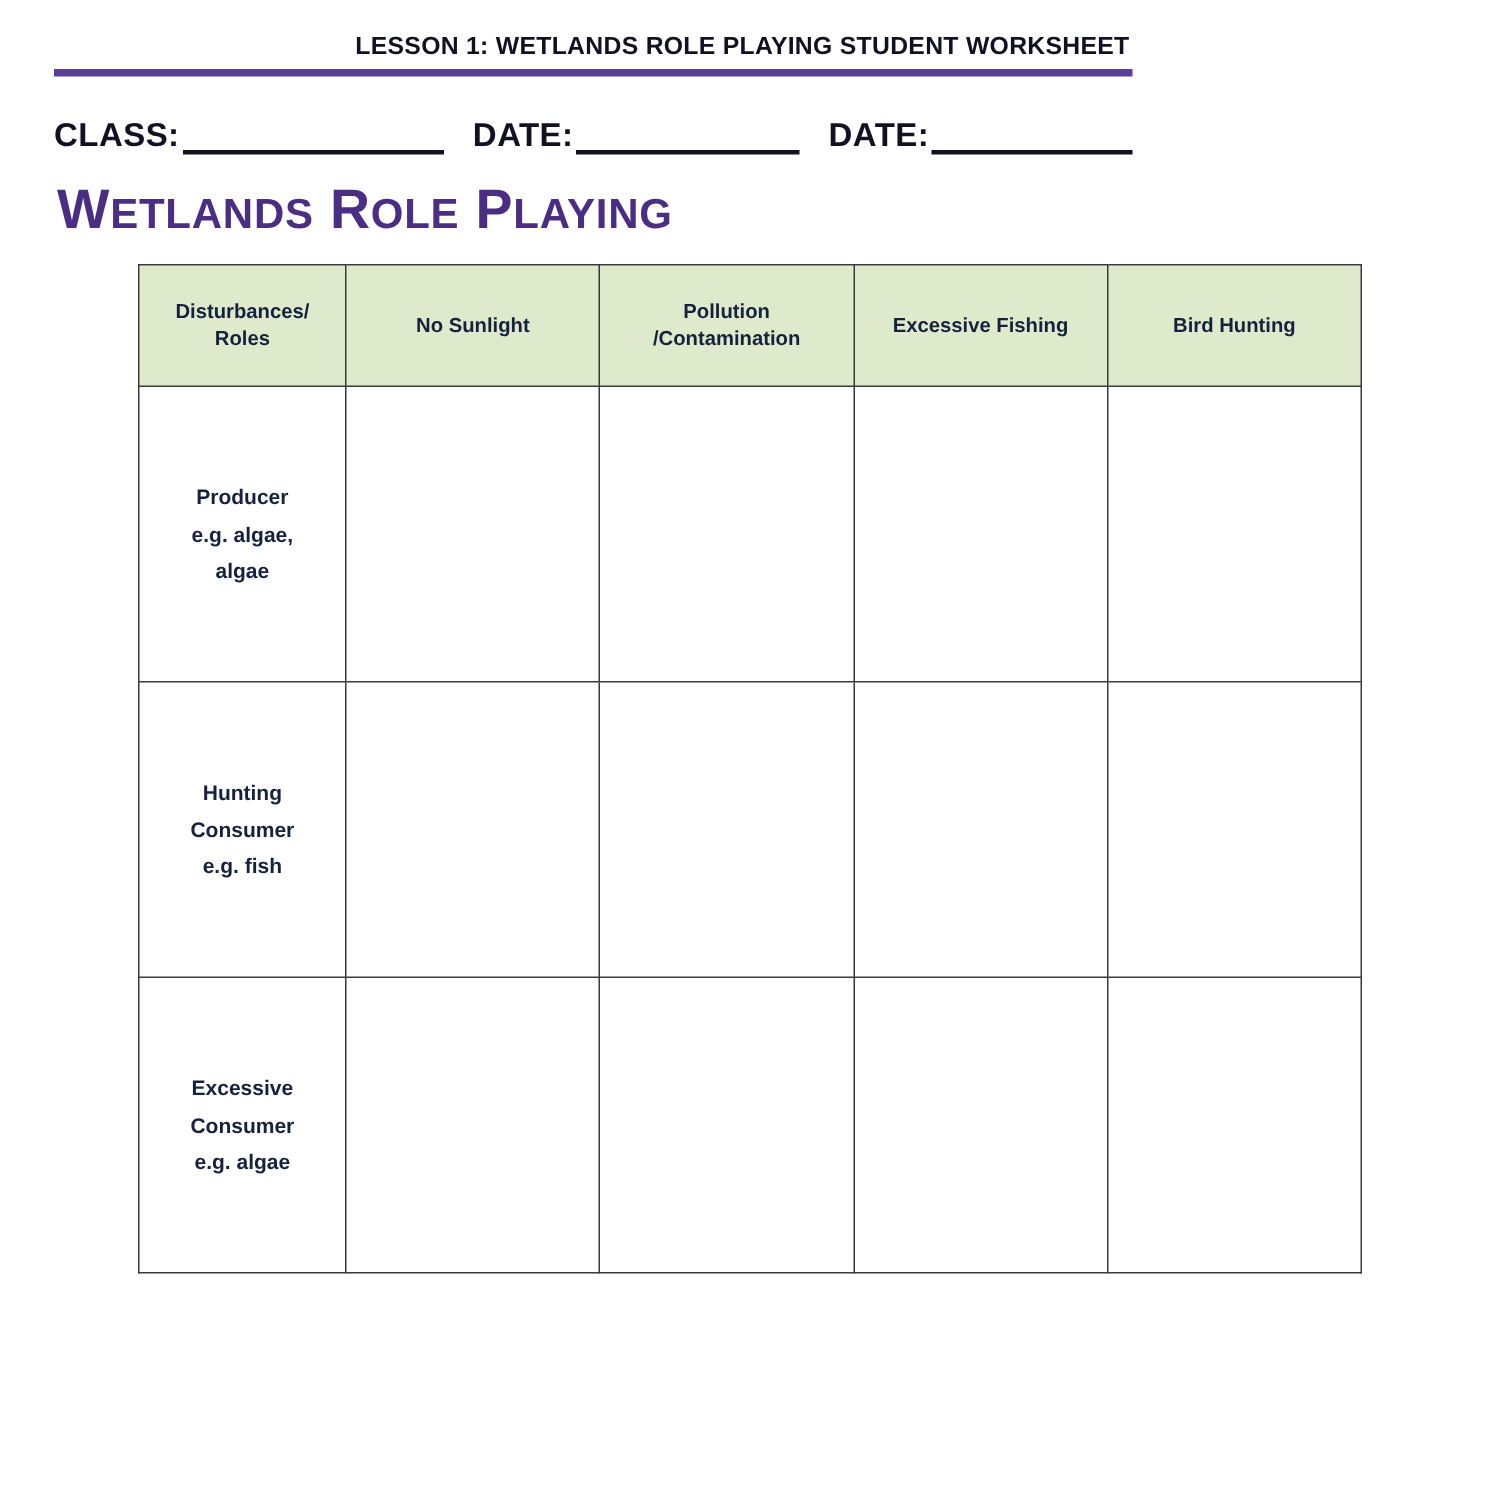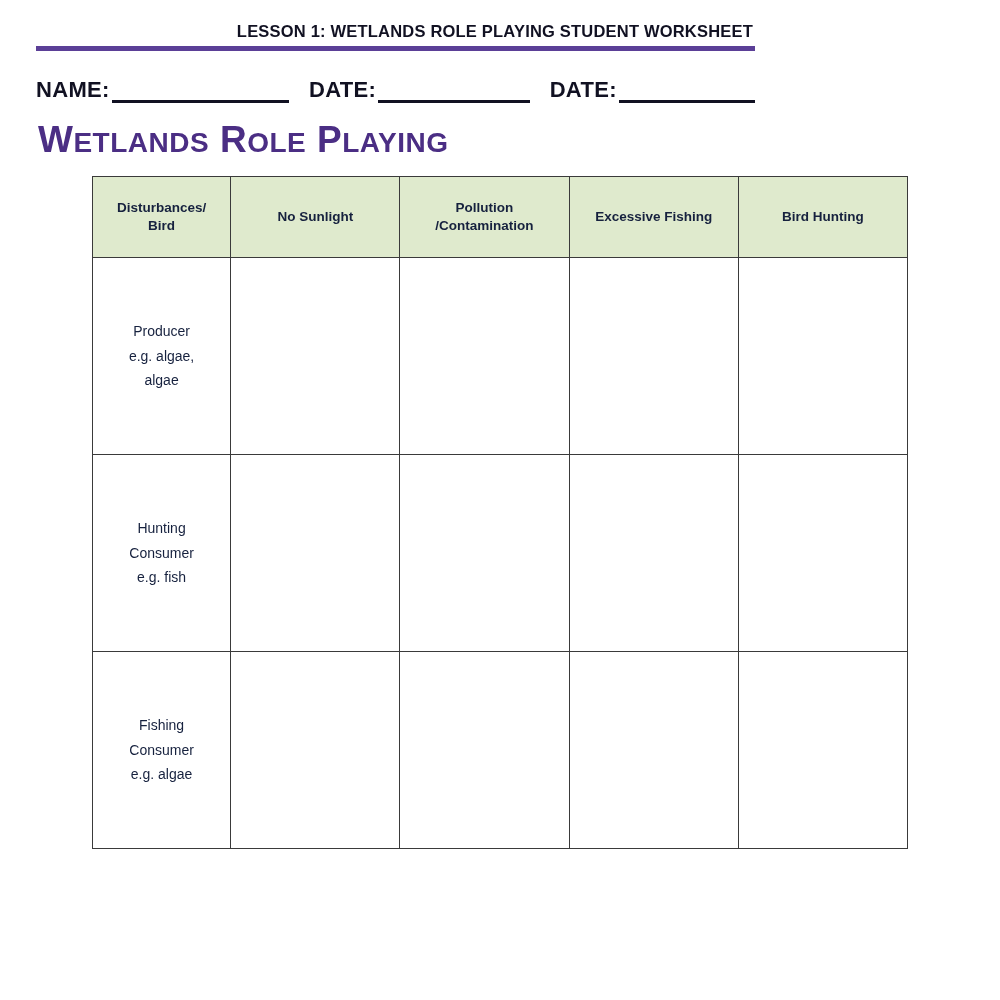--- a/index.html
+++ b/index.html
@@ -100,40 +100,40 @@
     height: 72px;
     padding: 4px 6px;
     line-height: 1.35;
   }
   table.worksheet tbody td {
     height: 188px;
     background: #ffffff;
   }
   td.role-cell {
     font-size: 14px;
-    font-weight: normal;
+    font-weight: bold;
     color: #16213e;
     line-height: 1.75;
     padding: 4px 8px;
   }
   .col-role { width: 138px; }
   .col-data { width: 169px; }
 
   .hdr-two-line span { display: block; }
 </style>
 </head>
 <body>
 
 <div class="page">
 
   <div class="header-line">LESSON 1: WETLANDS ROLE PLAYING STUDENT WORKSHEET</div>
   <div class="purple-rule"></div>
 
   <div class="fields-row">
-    <span class="field-label">NAME:</span>
+    <span class="field-label">CLASS:</span>
     <span class="blank blank-name"></span>
     <span class="gap-a"></span>
     <span class="field-label">DATE:</span>
     <span class="blank blank-class"></span>
     <span class="gap-b"></span>
     <span class="field-label">DATE:</span>
     <span class="blank blank-date"></span>
   </div>
 
   <div class="doc-title"><span>W</span><span class="sc">ETLANDS</span>&nbsp;<span>R</span><span class="sc">OLE</span>&nbsp;<span>P</span><span class="sc">LAYING</span></div>
@@ -143,21 +143,21 @@
       <col class="col-role">
       <col class="col-data">
       <col class="col-data">
       <col class="col-data">
       <col class="col-data">
     </colgroup>
     <thead>
       <tr>
         <th class="hdr-two-line">
           <span>Disturbances/</span>
-          <span>Bird</span>
+          <span>Roles</span>
         </th>
         <th class="hdr-two-line">
           <span>No Sunlight</span>
         </th>
         <th class="hdr-two-line">
           <span>Pollution</span>
           <span>/Contamination</span>
         </th>
         <th class="hdr-two-line">
           <span>Excessive Fishing</span>
@@ -185,21 +185,21 @@
           <div>Consumer</div>
           <div>e.g. fish</div>
         </td>
         <td></td>
         <td></td>
         <td></td>
         <td></td>
       </tr>
       <tr>
         <td class="role-cell">
-          <div>Fishing</div>
+          <div>Excessive</div>
           <div>Consumer</div>
           <div>e.g. algae</div>
         </td>
         <td></td>
         <td></td>
         <td></td>
         <td></td>
       </tr>
     </tbody>
   </table>

